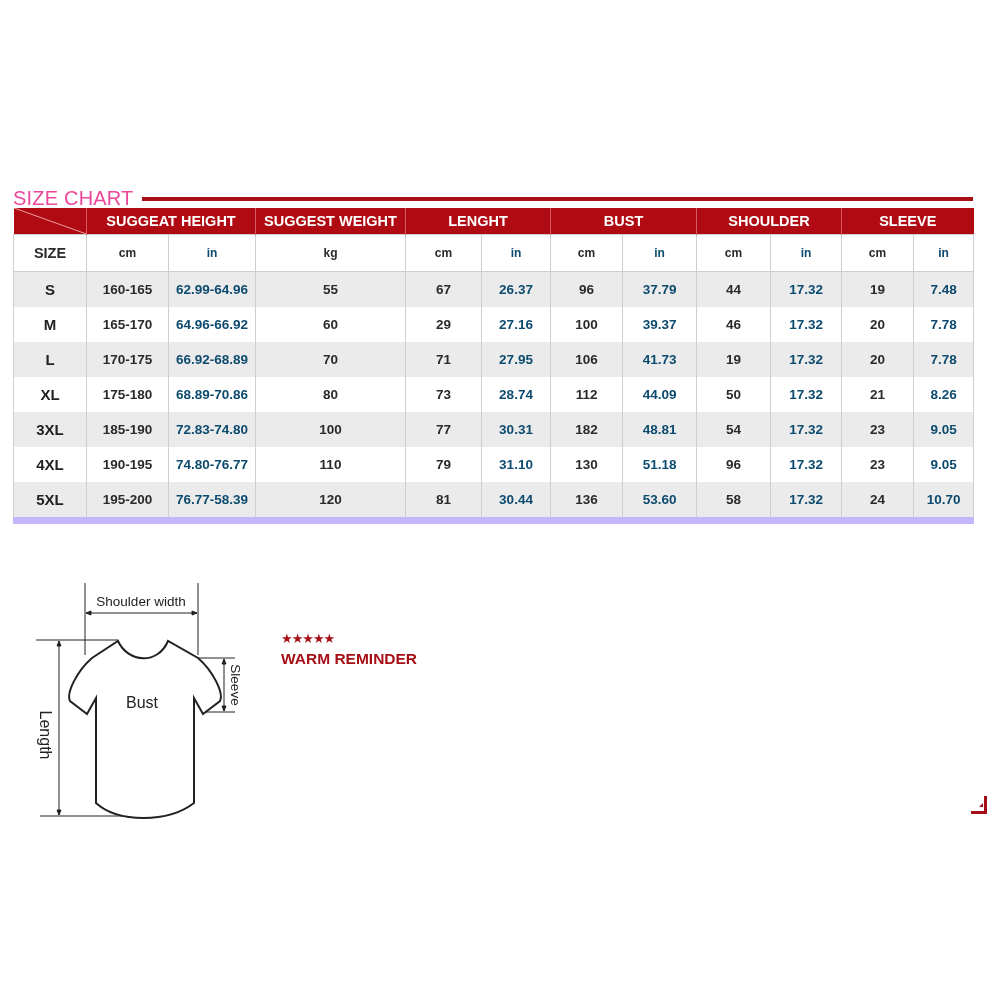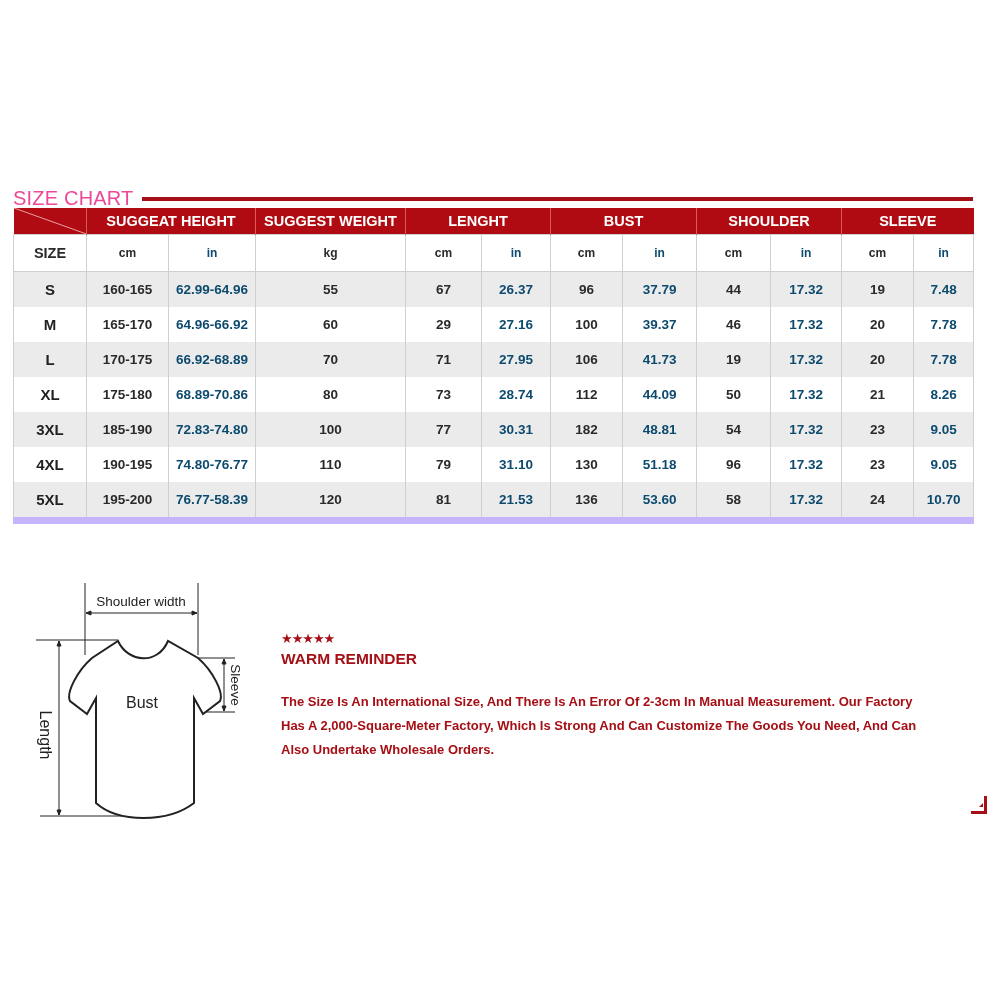--- a/index.html
+++ b/index.html
@@ -171,21 +171,21 @@
         <td class="red">17.32</td>
         <td class="dark">23</td>
         <td class="red">9.05</td>
       </tr>
       <tr>
         <td class="sz dark">5XL</td>
         <td class="dark">195-200</td>
         <td class="red">76.77-58.39</td>
         <td class="dark">120</td>
         <td class="dark">81</td>
-        <td class="red">21.53</td>
+        <td class="red">30.44</td>
         <td class="dark">136</td>
         <td class="red">53.60</td>
         <td class="dark">58</td>
         <td class="red">17.32</td>
         <td class="dark">24</td>
         <td class="red">10.70</td>
       </tr>
     </tbody>
 </table>
 
@@ -218,19 +218,18 @@
   <path d="M90,58 C100,80 130,82 140,58 L170,75 C185,88 196,110 192,118 L175,131 L166,115 L166,220 C140,240 90,240 68,220 L68,115 L59,131 L42,118 C38,110 49,88 64,75 Z" stroke="#222" stroke-width="2" fill="#fff"></path>
   <text x="113" y="23" font-size="13.5" text-anchor="middle">Shoulder width</text>
   <text x="114" y="125" font-size="16" text-anchor="middle">Bust</text>
   <text x="0" y="0" font-size="16" text-anchor="middle" transform="translate(12,152) rotate(90)">Length</text>
   <text x="0" y="0" font-size="13.5" text-anchor="middle" transform="translate(203,102) rotate(90)">Sleeve</text>
 </svg>
 
 <div class="reminder">
   <div class="stars">★★★★★</div>
   <div class="rem-title">WARM REMINDER</div>
-  <div class="rem-text">The Size Is An International Size, And There Is An Error Of 2-3cm In Manual Measurement. Our Factory Has A 2,000-Square-Meter Factory, Which Is Strong And Can Customize The Goods You Need, And Can Also Undertake Wholesale Orders.</div>
 </div>
 
 <svg class="corner" viewBox="0 0 16 18">
   <path d="M13,0 L16,0 L16,18 L0,18 L0,15 L13,15 Z" fill="#a50f15"></path>
   <polygon points="8,11 12,7 12,11" fill="#a50f15"></polygon>
 </svg>
 
 </body></html>

